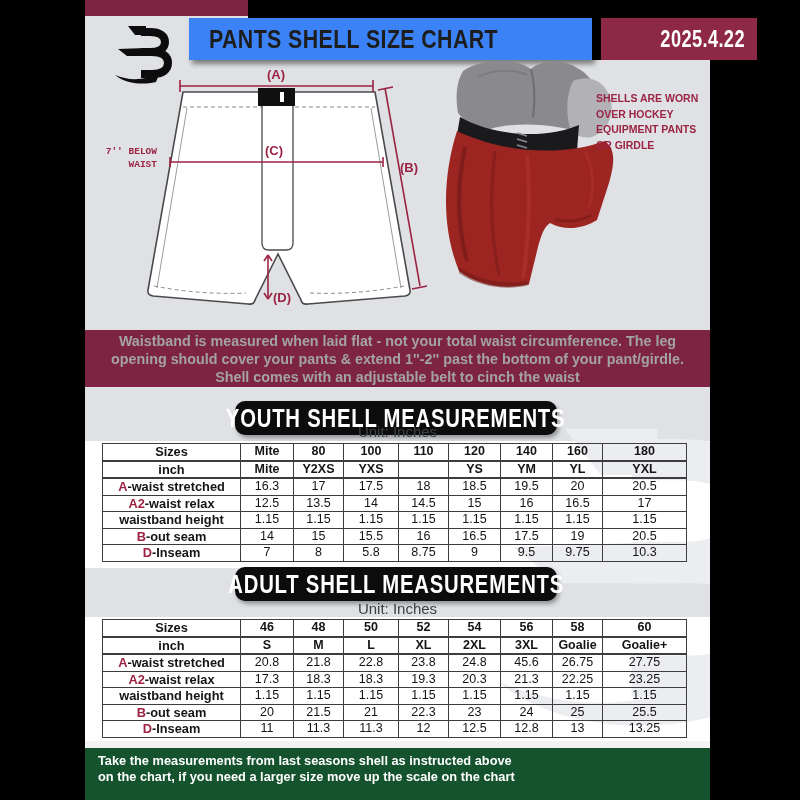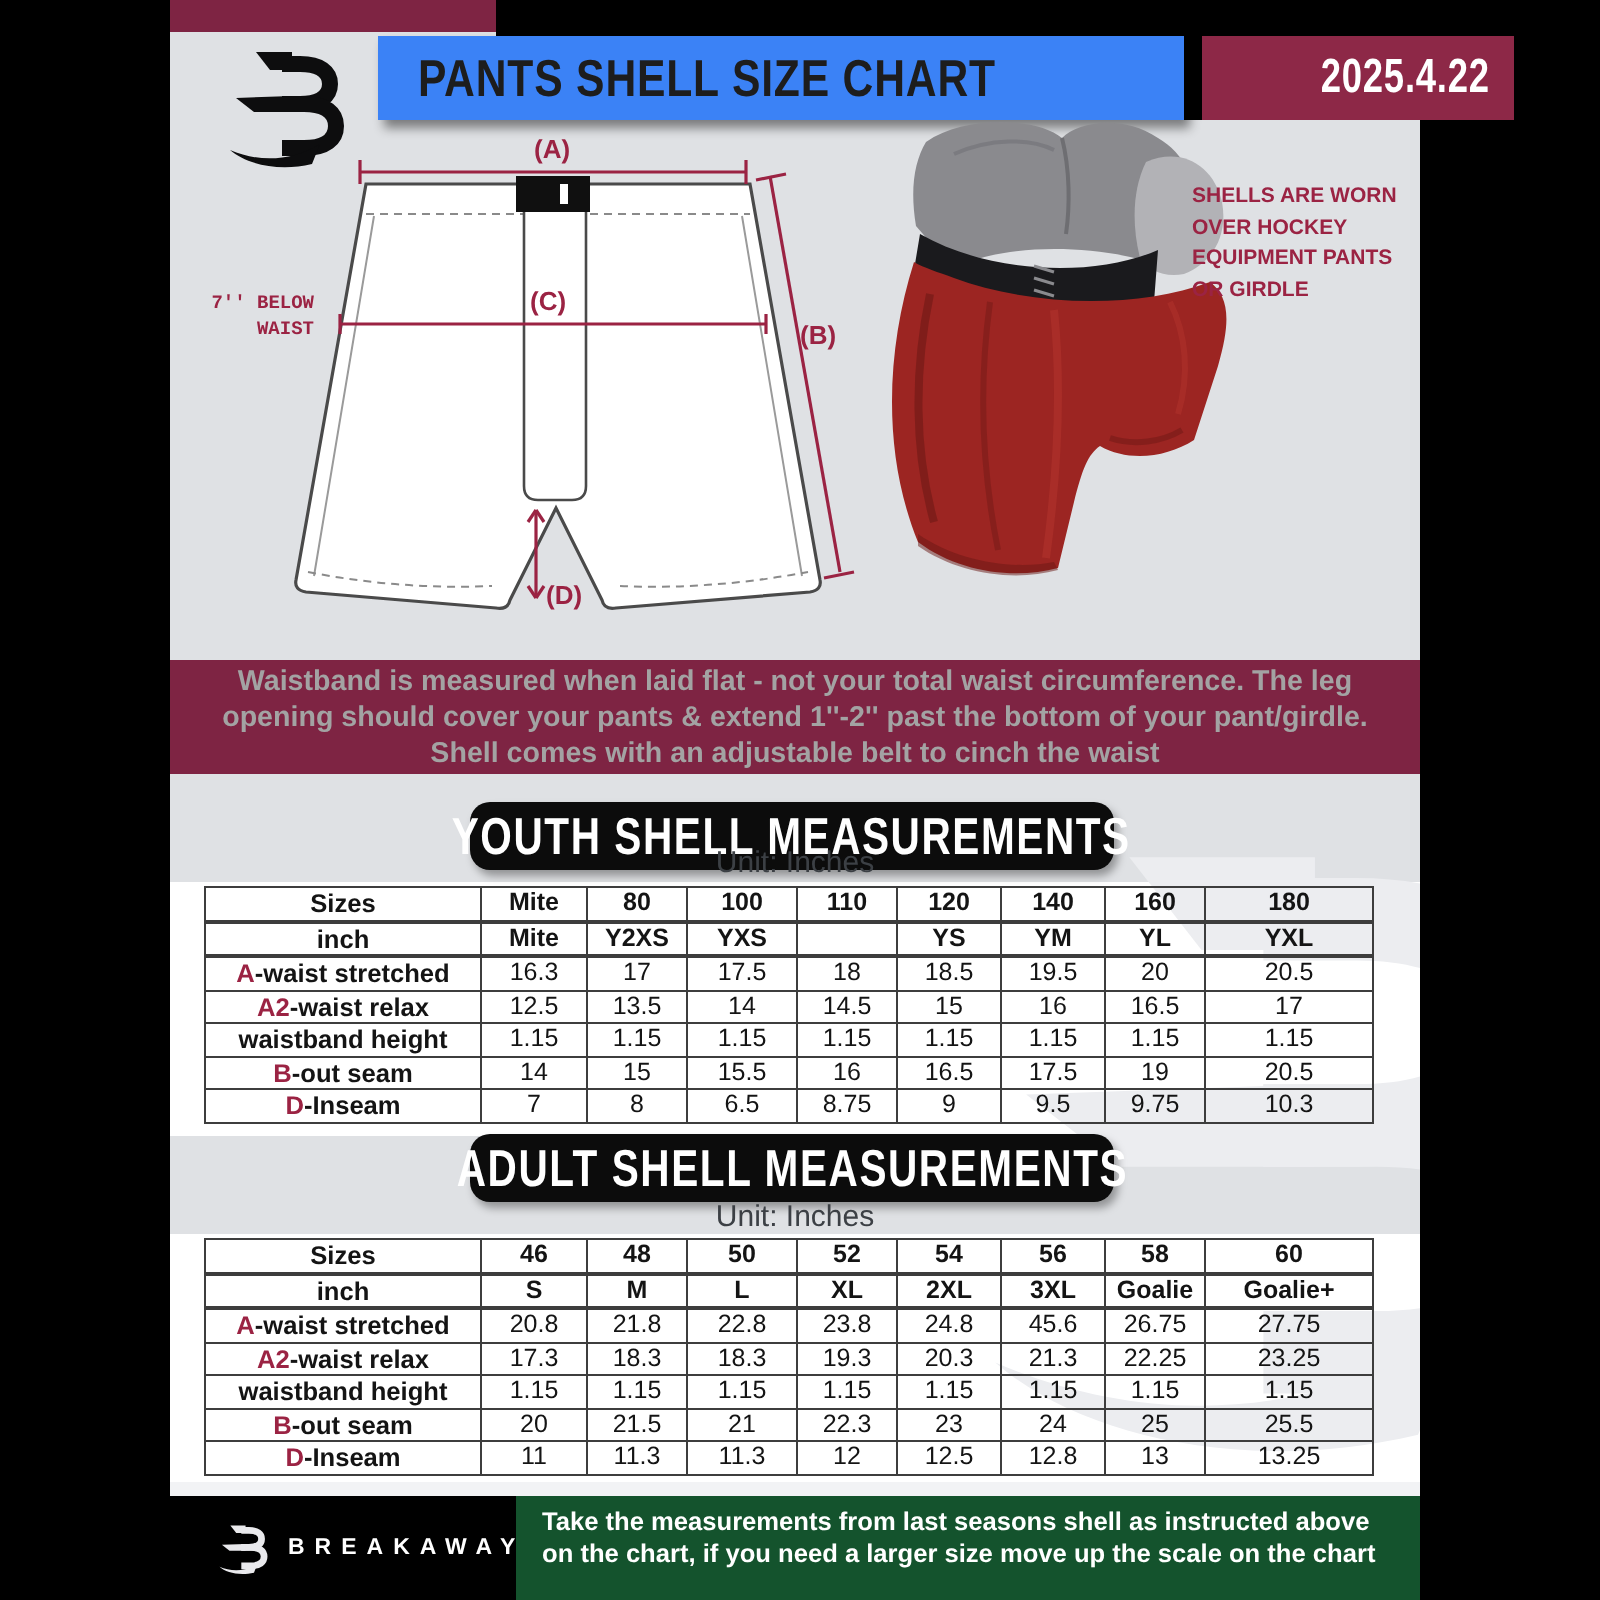--- a/index.html
+++ b/index.html
@@ -285,21 +285,21 @@
             <td>16</td>
             <td>16.5</td>
             <td>17.5</td>
             <td>19</td>
             <td>20.5</td>
           </tr>
           <tr>
             <td class="lbl"><span class="pfx">D</span>-Inseam</td>
             <td>7</td>
             <td>8</td>
-            <td>6.5</td>
+            <td>5.8</td>
             <td>8.75</td>
             <td>9</td>
             <td>9.5</td>
             <td>9.75</td>
             <td>10.3</td>
           </tr>
         </tbody>
     </table>
 
     <div class="section-title title-adult">
@@ -396,27 +396,19 @@
             <td>13</td>
             <td>13.25</td>
           </tr>
         </tbody>
     </table>
   </div>
 
   <div class="bottom-strip"></div>
 
   <div class="footer">
-    <div class="footer-brand">
-      <div class="logo logo-footer">
-        <svg viewBox="0 0 64 64">
-            <use href="#bway-logo"></use>
-          </svg>
-      </div>
-      <span class="brand-name">BREAKAWAY</span>
-    </div>
     <div class="footer-text">
       <div>Take the measurements from last seasons shell as instructed above</div>
       <div>on the chart, if you need a larger size move up the scale on the chart</div>
     </div>
   </div>
 
 </div>
 
 </body></html>

